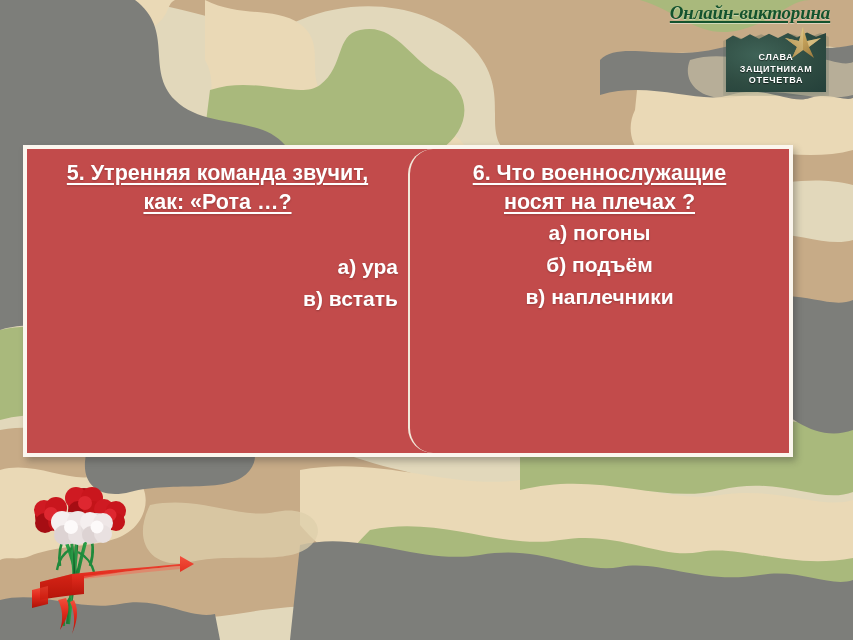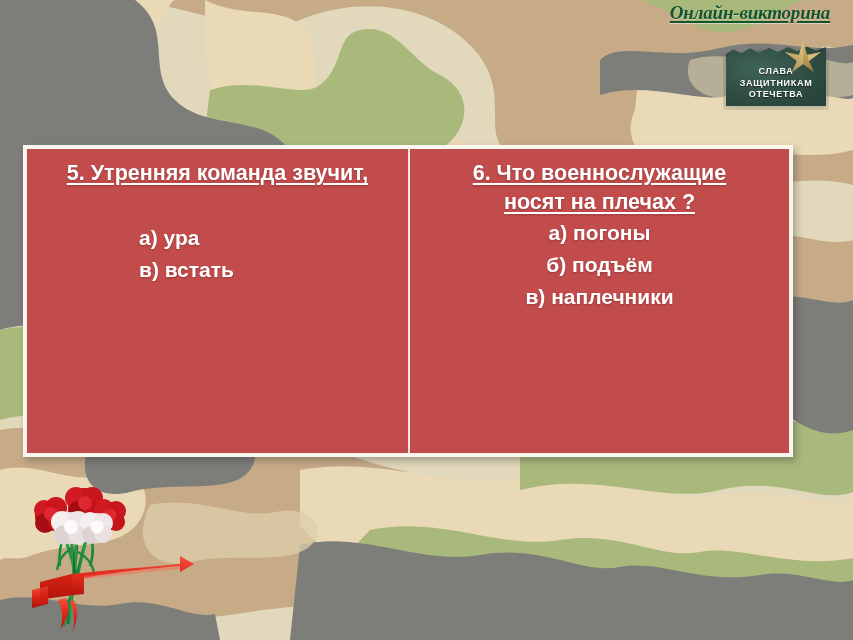--- a/index.html
+++ b/index.html
@@ -41,21 +41,21 @@
     text-decoration-thickness: 2px;
     text-underline-offset: 2px;
     text-shadow: 0 1px 1px rgba(255,255,255,.45);
     white-space: nowrap;
   }
 
   
   #emblem {
     position: absolute;
     left: 726px;
-    top: 44px;
+    top: 30px;
     width: 100px;
     height: 62px;
   }
   #emblem .plate {
     position: absolute;
     inset: 0;
     background: radial-gradient(ellipse at 32% 40%, #3f6357 0%, #2f4c42 55%, #24403a 100%);
     clip-path: polygon(0% 16%, 7% 9%, 15% 15%, 24% 7%, 33% 14%, 43% 6%, 52% 13%,
                        62% 5%, 71% 12%, 81% 4%, 90% 11%, 100% 5%, 100% 100%, 0% 100%);
     box-shadow: 0 2px 5px rgba(0,0,0,.35);
@@ -107,42 +107,42 @@
     display: flex;
     background: #c24b4b;
   }
   .qcol {
     position: relative;
     flex: 1 1 50%;
     box-sizing: border-box;
     overflow: hidden;
   }
   .qcol.left  { padding: 10px 10px 0 10px; }
-  .qcol.right { padding: 10px 10px 0 10px; border-left: 2px solid #f2e9da; }
+  .qcol.right { padding: 10px 10px 0 10px; border-left: 2px solid #f2e9da; border-radius: 25px; }
 
   .qtitle {
     color: #ffffff;
     font-weight: bold;
     font-size: 21.5px;
     line-height: 29px;
     text-align: center;
     text-decoration: underline;
     text-decoration-thickness: 2px;
     text-underline-offset: 3px;
     text-shadow: 0 1px 2px rgba(0,0,0,.22);
     margin: 0;
   }
   .qopts {
     color: #ffffff;
     font-weight: bold;
     font-size: 21px;
     line-height: 32px;
     text-shadow: 0 1px 2px rgba(0,0,0,.22);
   }
-  .qcol.left  .qopts { margin-top: 34px; padding-left: 102px; text-align: left; }
+  .qcol.left  .qopts { margin-top: 34px; padding-left: 102px; text-align: right; }
   .qcol.right .qopts { text-align: center; }
 
   
   #flowers {
     position: absolute;
     left: 14px;
     top: 478px;
     width: 230px;
     height: 160px;
   }
@@ -241,20 +241,21 @@
       <div>ОТЕЧЕТВА</div>
     </div>
   </div>
 
   <div id="board">
     <div id="board-inner">
 
       <div class="qcol left">
         <div class="qtitle">
           <span>5. Утренняя команда звучит,</span><br>
+          <span>как: «Рота …?</span>
         </div>
         <div class="qopts">
           <div>а) ура</div>
           <div>в) встать</div>
         </div>
       </div>
 
       <div class="qcol right">
         <div class="qtitle">
           <span>6. Что военнослужащие</span><br>

